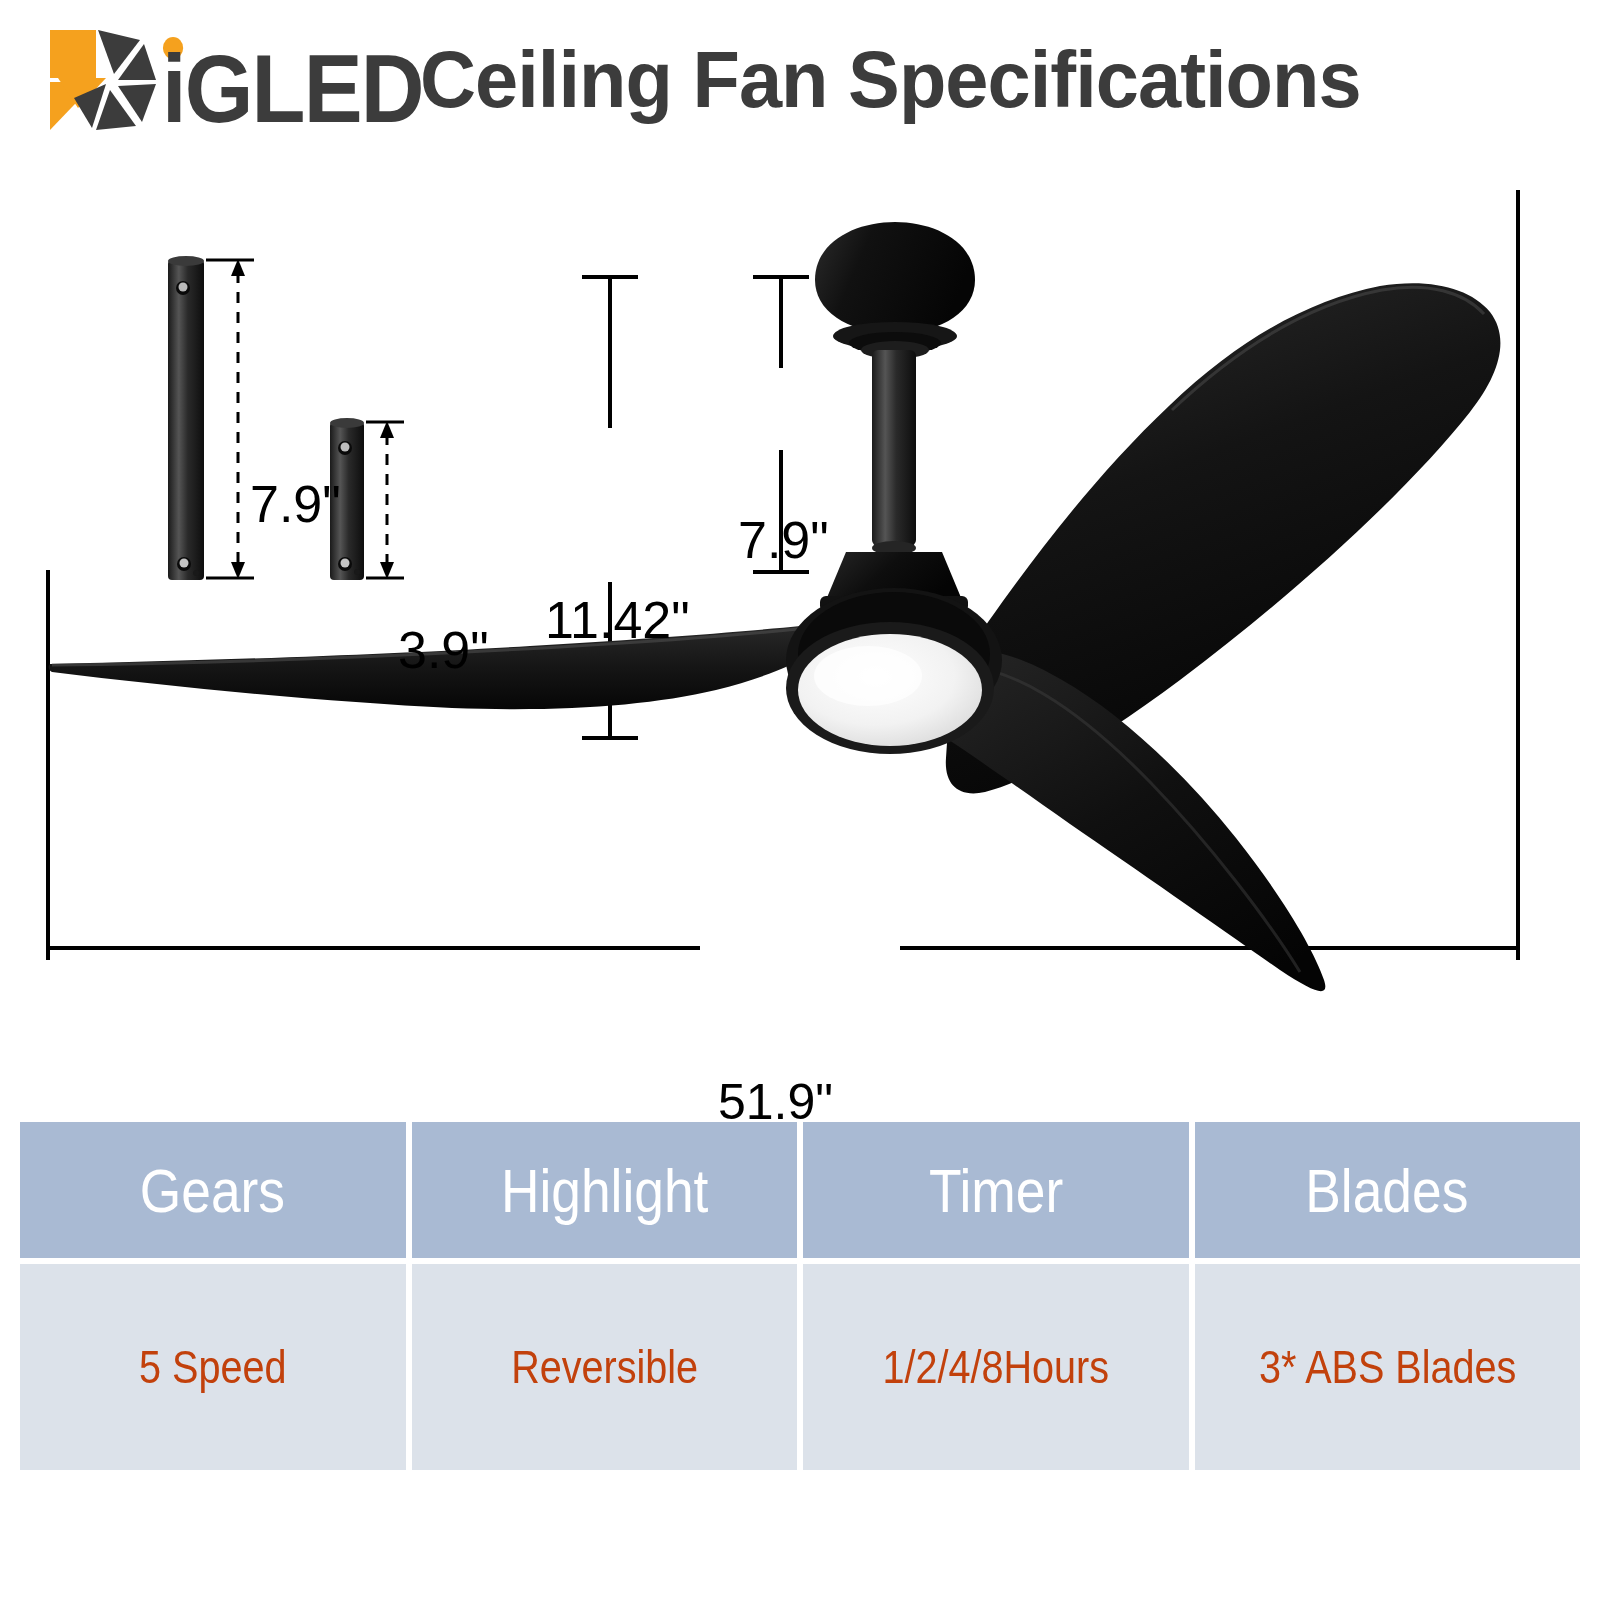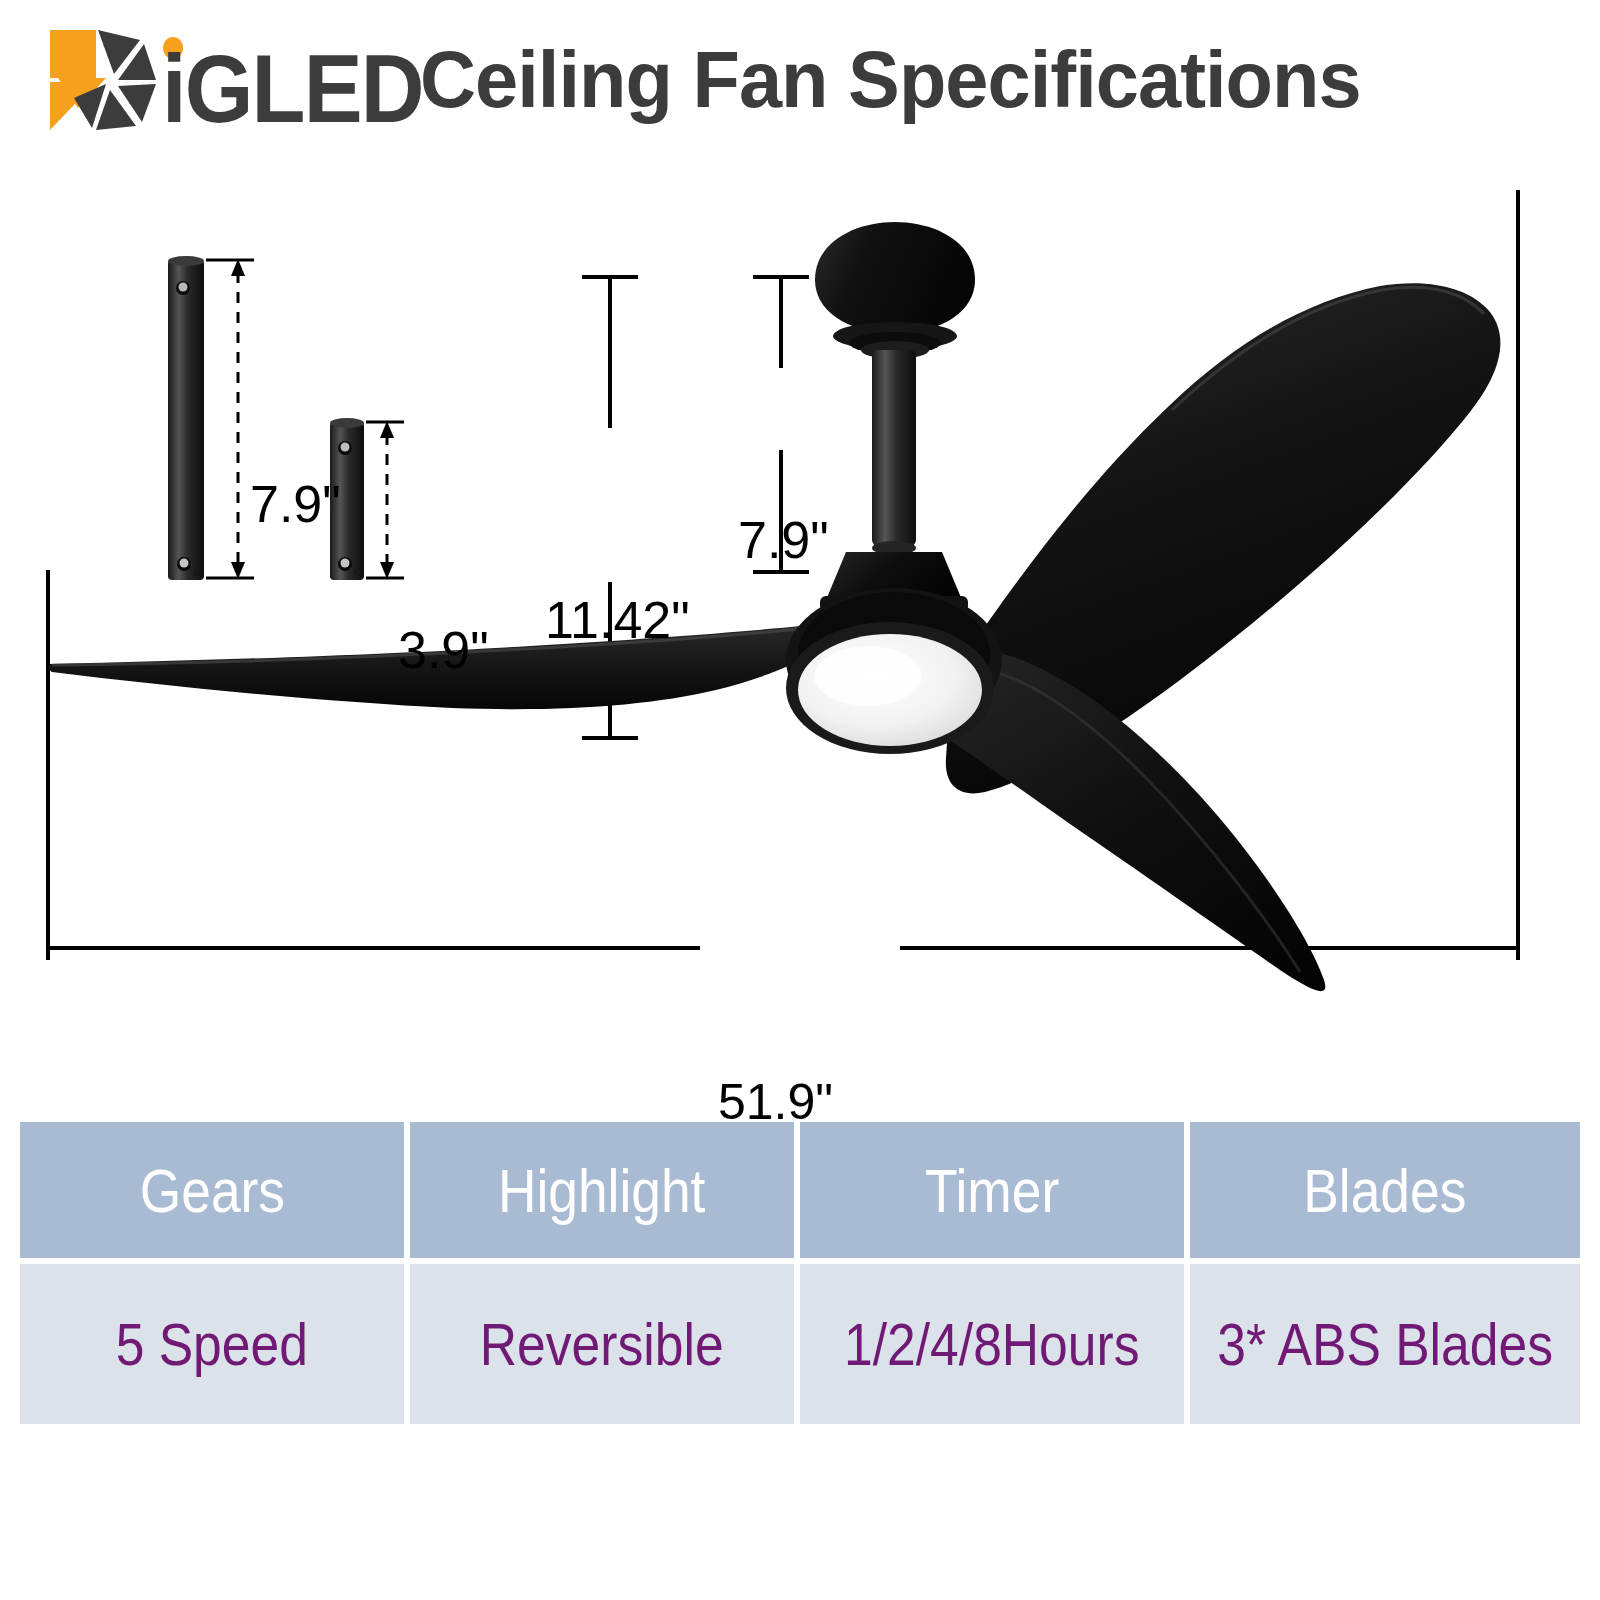--- a/index.html
+++ b/index.html
@@ -60,24 +60,24 @@
   }
   .th{
     background:#a9bad3;color:#ffffff;
     height:136px;
     display:flex;align-items:center;justify-content:center;
     font-size:62px;font-weight:400;
     transform:none;
   }
   .th span{transform:scaleX(0.86);transform-origin:center;display:block;}
   .td{
-    background:#dce2ea;color:#701a75;
-    height:160px;
+    background:#dce2ea;color:#c2410c;
+    height:206px;
     display:flex;align-items:center;justify-content:center;
-    font-size:60px;font-weight:400;
+    font-size:46px;font-weight:400;
   }
   .td span{transform:scaleX(0.86);transform-origin:center;display:block;white-space:nowrap;}
   #row-head,#row-body{display:contents;}
 </style>
 </head>
 <body>
 
 <div id="header">
 
   <div id="logo-mark">

